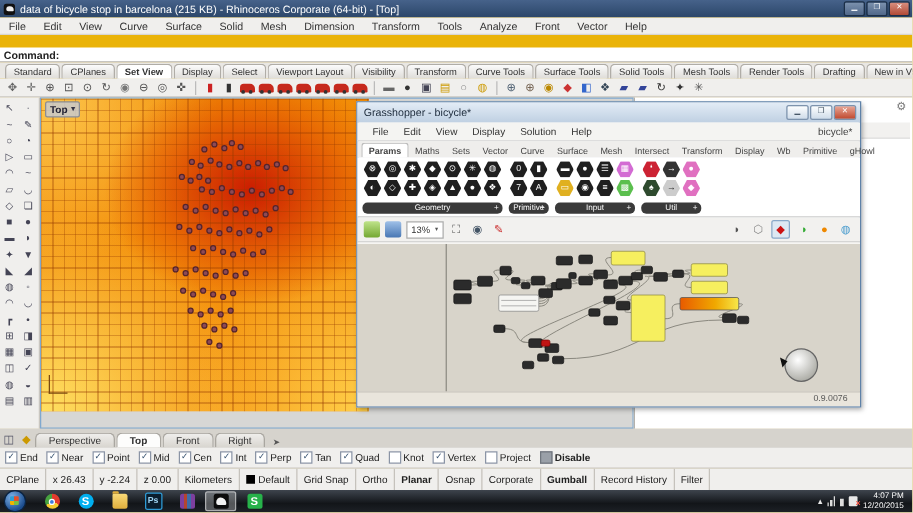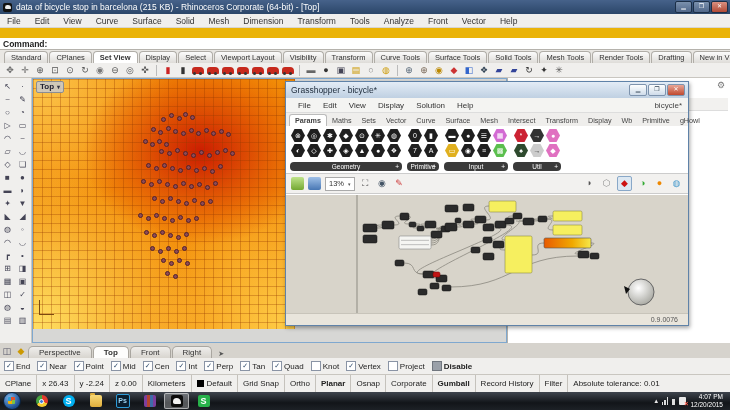--- a/index.html
+++ b/index.html
@@ -742,24 +742,20 @@
         <span>Gumball</span>
       </span>
       <span class="scell">
 
         <span>Record History</span>
       </span>
       <span class="scell">
 
         <span>Filter</span>
       </span>
-      <span class="scell grow">
-
-        <span>Absolute tolerance: 0.01</span>
-      </span>
     </div>
 
   <div class="taskbar">
     <span class="orb"></span>
     <span class="tb-apps">
         <span class="tb-btn">
           <span class="ic chrome"></span>
         </span>
         <span class="tb-btn">
           <span class="ic skype">S</span>

